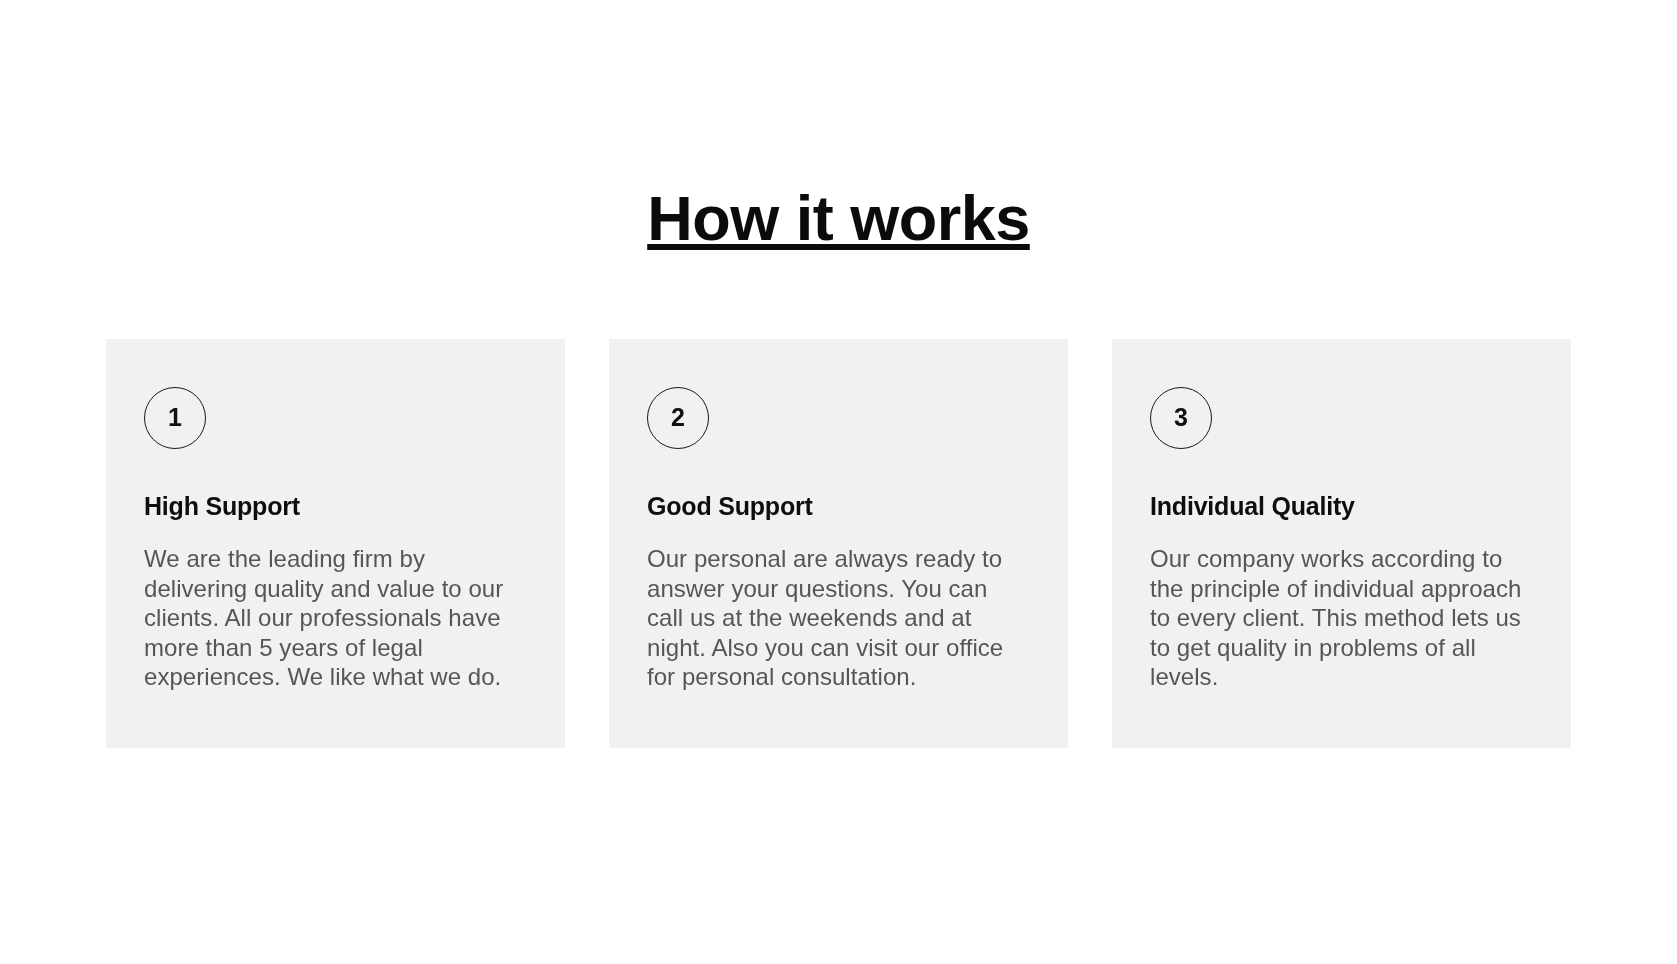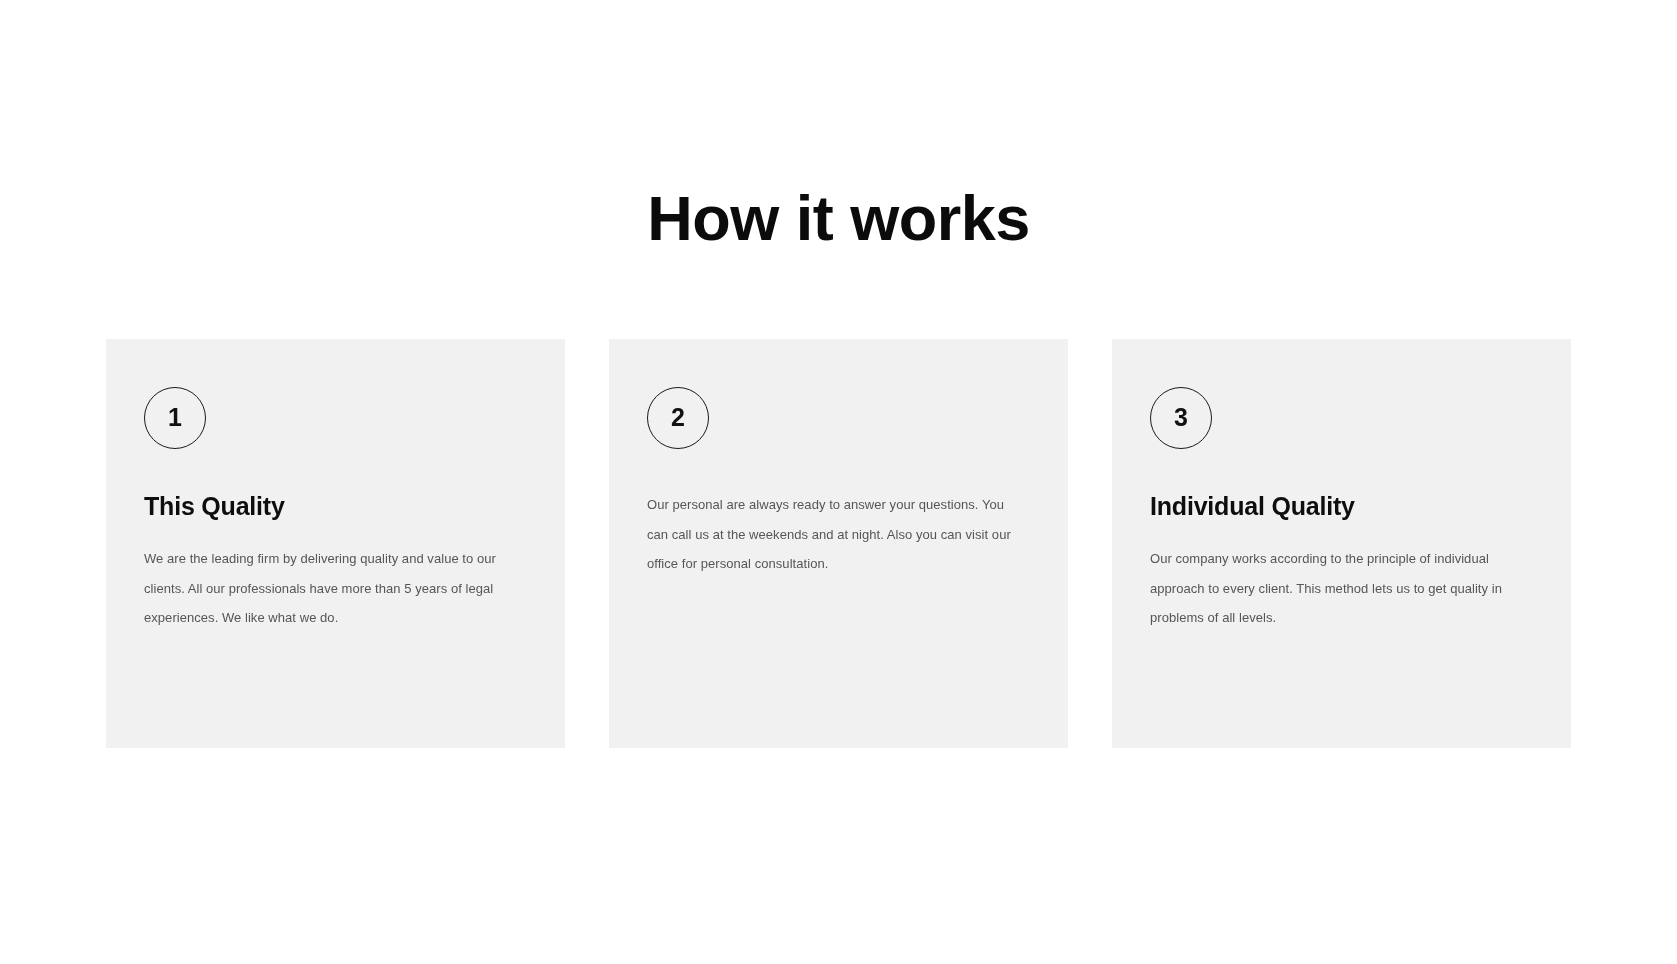--- a/index.html
+++ b/index.html
@@ -28,20 +28,21 @@
     position: absolute;
     top: 140px;
     left: 0;
     width: 1677px;
     text-align: center;
     font-size: 63px;
     line-height: 72px;
     font-weight: 700;
     letter-spacing: -0.5px;
     color: #0b0b0b;
+    text-decoration: underline;
   }
 
   
   .cards-row {
     position: absolute;
     top: 339px;
     left: 106px;
     width: 1465px;
     height: 409px;
     display: flex;
@@ -82,21 +83,21 @@
   .card-title {
     font-size: 25px;
     line-height: 32px;
     font-weight: 700;
     color: #0e0e0e;
     letter-spacing: -0.2px;
     margin: 0 0 22px 0;
   }
 
   .card-body {
-    font-size: 13px;
+    font-size: 24px;
     line-height: 29.5px;
     font-weight: 400;
     color: #56565a;
     letter-spacing: 0.05px;
     margin: 0;
     max-width: 372px;
   }
 </style>
 </head>
 <body>
@@ -104,28 +105,29 @@
 <div class="page">
 
   <h1 class="section-heading">How it works</h1>
 
   <div class="cards-row">
 
     <div class="card">
       <div class="step-circle">
         <span class="step-number">1</span>
       </div>
-      <h2 class="card-title">This Quality</h2>
+      <h2 class="card-title">High Support</h2>
       <p class="card-body">We are the leading firm by delivering quality and value to our clients. All our professionals have more than 5 years of legal experiences. We like what we do.</p>
     </div>
 
     <div class="card">
       <div class="step-circle">
         <span class="step-number">2</span>
       </div>
+      <h2 class="card-title">Good Support</h2>
       <p class="card-body">Our personal are always ready to answer your questions. You can call us at the weekends and at night. Also you can visit our office for personal consultation.</p>
     </div>
 
     <div class="card">
       <div class="step-circle">
         <span class="step-number">3</span>
       </div>
       <h2 class="card-title">Individual Quality</h2>
       <p class="card-body">Our company works according to the principle of individual approach to every client. This method lets us to get quality in problems of all levels.</p>
     </div>

